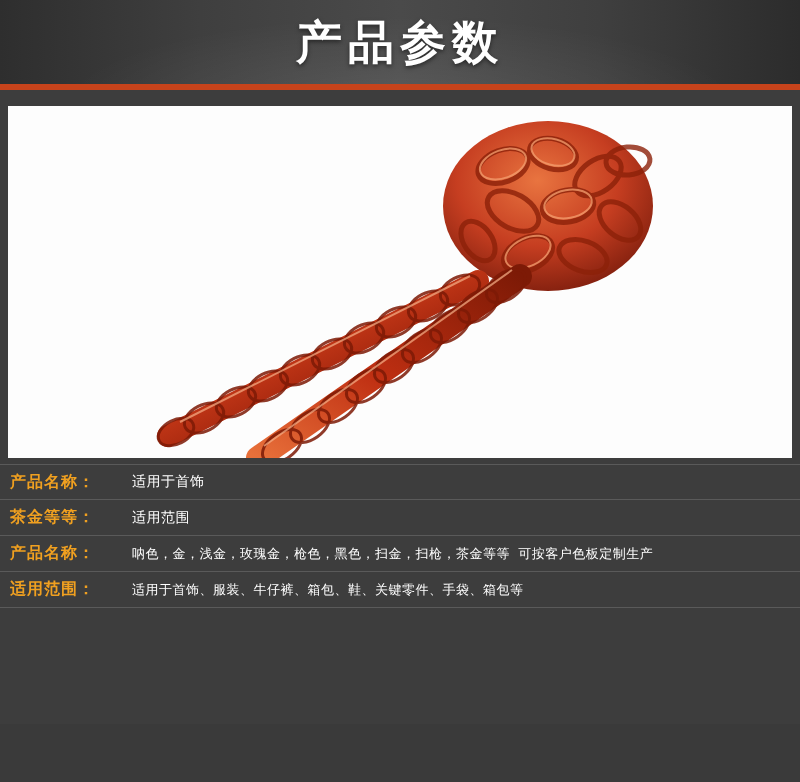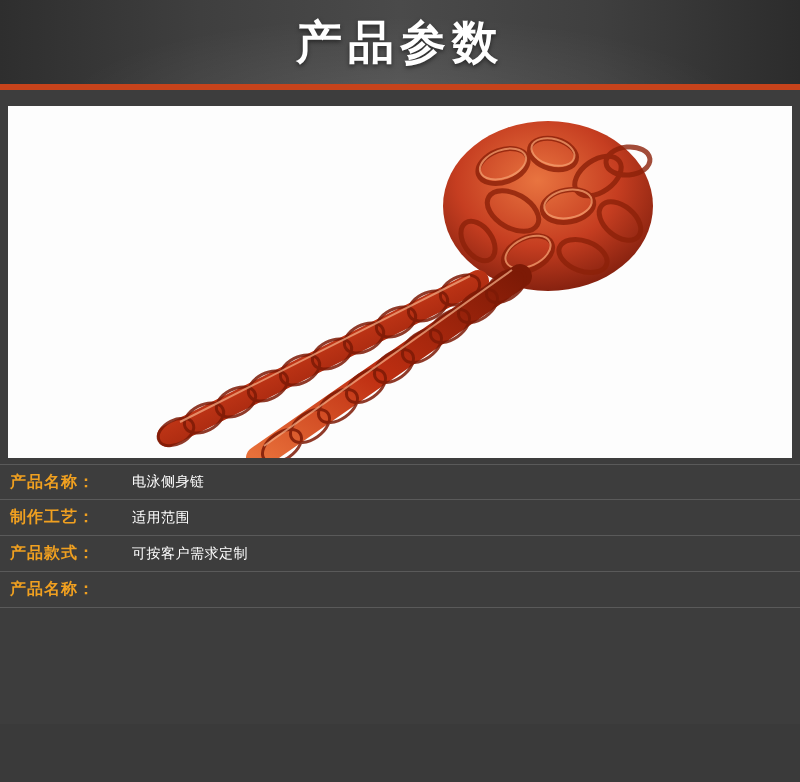--- a/index.html
+++ b/index.html
@@ -204,35 +204,36 @@
           </g>
         </g>
       </svg>
     </div>
   </div>
 
   <div class="specs">
 
     <div class="spec-row">
       <div class="spec-label">产品名称：</div>
-      <div class="spec-value">电泳侧身链</div>
-    </div>
-
-
-    <div class="spec-row">
-      <div class="spec-label">制作工艺：</div>
+      <div class="spec-value">适用于首饰</div>
+    </div>
+
+
+    <div class="spec-row">
+      <div class="spec-label">茶金等等：</div>
       <div class="spec-value">适用范围</div>
     </div>
 
 
 
-    <div class="spec-row">
-      <div class="spec-label">产品款式：</div>
-      <div class="spec-value">可按客户需求定制</div>
-    </div>
 
     <div class="spec-row">
       <div class="spec-label">产品名称：</div>
-    </div>
-
+      <div class="spec-value small">呐色，金，浅金，玫瑰金，枪色，黑色，扫金，扫枪，茶金等等 可按客户色板定制生产</div>
+    </div>
+
+    <div class="spec-row">
+      <div class="spec-label">适用范围：</div>
+      <div class="spec-value small">适用于首饰、服装、牛仔裤、箱包、鞋、关键零件、手袋、箱包等</div>
+    </div>
 
   </div>
 </div>
 
 </body></html>

